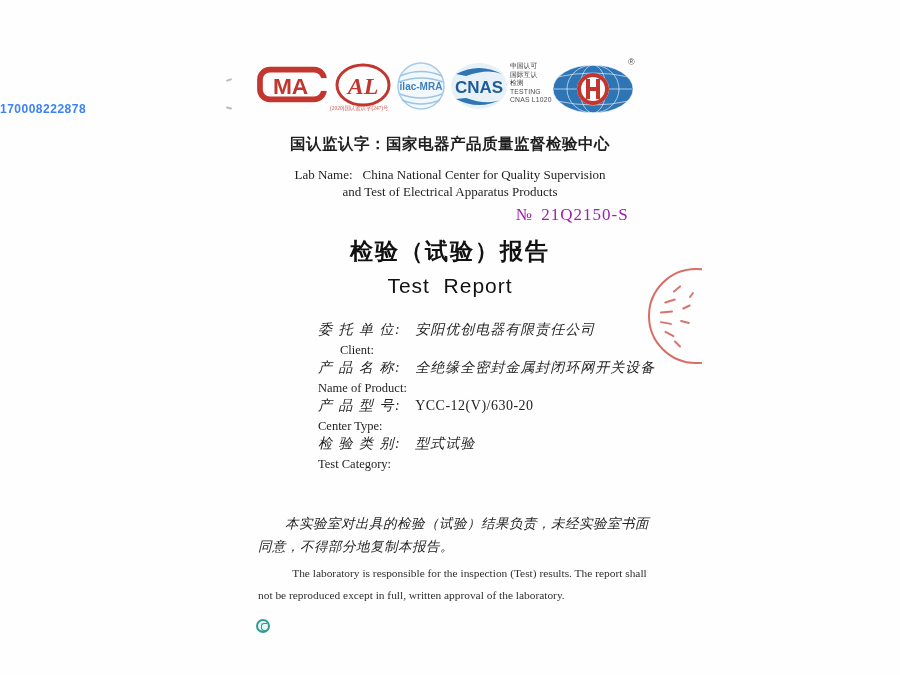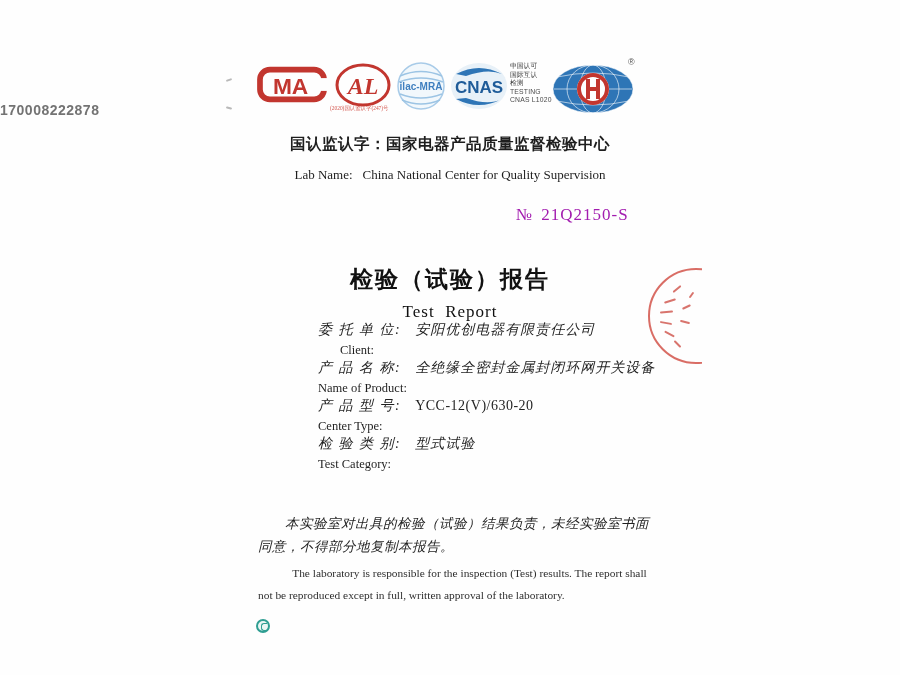--- a/index.html
+++ b/index.html
@@ -3,21 +3,21 @@
 <meta charset="utf-8">
 <style>
   html,body{margin:0;padding:0;background:#fff;}
   .page{position:relative;width:900px;height:675px;background:#fefefe;overflow:hidden;
         font-family:"Liberation Serif","DejaVu Serif",serif;color:#262626;}
 
   
   .logo-row{position:absolute;left:0;top:0;}
   .logo-item{position:absolute;}
   .cma-num{position:absolute;left:255;top:102px;font-family:"Liberation Sans",sans-serif;
-           font-weight:bold;color:#737373;font-size:14px;letter-spacing:.5px;}
+           font-weight:bold;color:#3b82f6;font-size:12px;letter-spacing:.5px;}
   .cal-caption{position:absolute;left:330px;top:105px;color:#d3554c;font-size:6px;
                transform:scale(.9);transform-origin:left top;white-space:nowrap;}
   .acc-text{position:absolute;left:510px;top:62px;width:46px;
             font-family:"Liberation Sans",sans-serif;font-size:6.8px;line-height:8.6px;color:#3a3a3a;}
   .acc-text .en{color:#4a4a4a;letter-spacing:.2px;}
   .reg-mark{position:absolute;left:628px;top:57px;font-size:9px;color:#555;
             font-family:"Liberation Sans",sans-serif;}
 
   
   .lab-block{position:absolute;left:0;top:134px;width:900px;text-align:center;}
@@ -25,25 +25,25 @@
           font-size:15.5px;color:#1e1e1e;letter-spacing:.5px;}
   .lab-en1{margin-top:12px;font-size:13px;color:#1e1e1e;}
   .lab-en1 .lbl{margin-right:10px;}
   .lab-en2{font-size:13px;color:#1e1e1e;margin-top:1px;}
 
   
   .report-no{position:absolute;left:516px;top:205px;font-size:17px;letter-spacing:1px;color:#a21caf;}
   .report-no .sym{margin-right:8px;}
 
   
-  .title-block{position:absolute;left:0;top:236px;width:900px;text-align:center;margin-top:28px;}
+  .title-block{position:absolute;left:0;top:236px;width:900px;text-align:center;}
   .title-cn{font-family:"Liberation Sans","DejaVu Sans",sans-serif;font-weight:bold;
             font-size:23px;letter-spacing:2px;color:#111;}
-  .title-en{margin-top:7px;font-family:Liberation Serif, serif;
-            font-size:17px;letter-spacing:1px;color:#111;white-space:pre;}
+  .title-en{margin-top:7px;font-family:Liberation Sans, sans-serif;
+            font-size:21px;letter-spacing:1px;color:#111;white-space:pre;}
 
   
   .field{position:absolute;left:318px;white-space:nowrap;}
   .f-label{font-size:14px;letter-spacing:1.5px;font-style:italic;color:#1f1f1f;}
   .f-value{font-size:14px;font-style:italic;margin-left:10px;letter-spacing:1px;color:#1f1f1f;}
   .f-value.latin{font-style:normal;letter-spacing:.5px;}
   .f-en{font-size:12.5px;color:#1f1f1f;margin-top:4px;font-style:normal;}
   .fld-1{top:320px;} .fld-1 .f-en{margin-left:22px;}
   .fld-2{top:358px;}
   .fld-3{top:396px;}
@@ -142,20 +142,21 @@
   </div>
 
   <span class="speck speck-1"></span>
   <span class="speck speck-2"></span>
 
   <div class="lab-block">
     <div class="lab-cn">国认监认字：国家电器产品质量监督检验中心</div>
     <div class="lab-en1">
       <span class="lbl">Lab Name:</span><span>China National Center for Quality Supervision</span>
     </div>
+    <div class="lab-en2">and Test of Electrical Apparatus Products</div>
   </div>
 
   <div class="report-no">
     <span class="sym">№</span><span>21Q2150-S</span>
   </div>
 
   <div class="title-block">
     <div class="title-cn">检验（试验）报告</div>
     <div class="title-en">Test  Report</div>
   </div>

